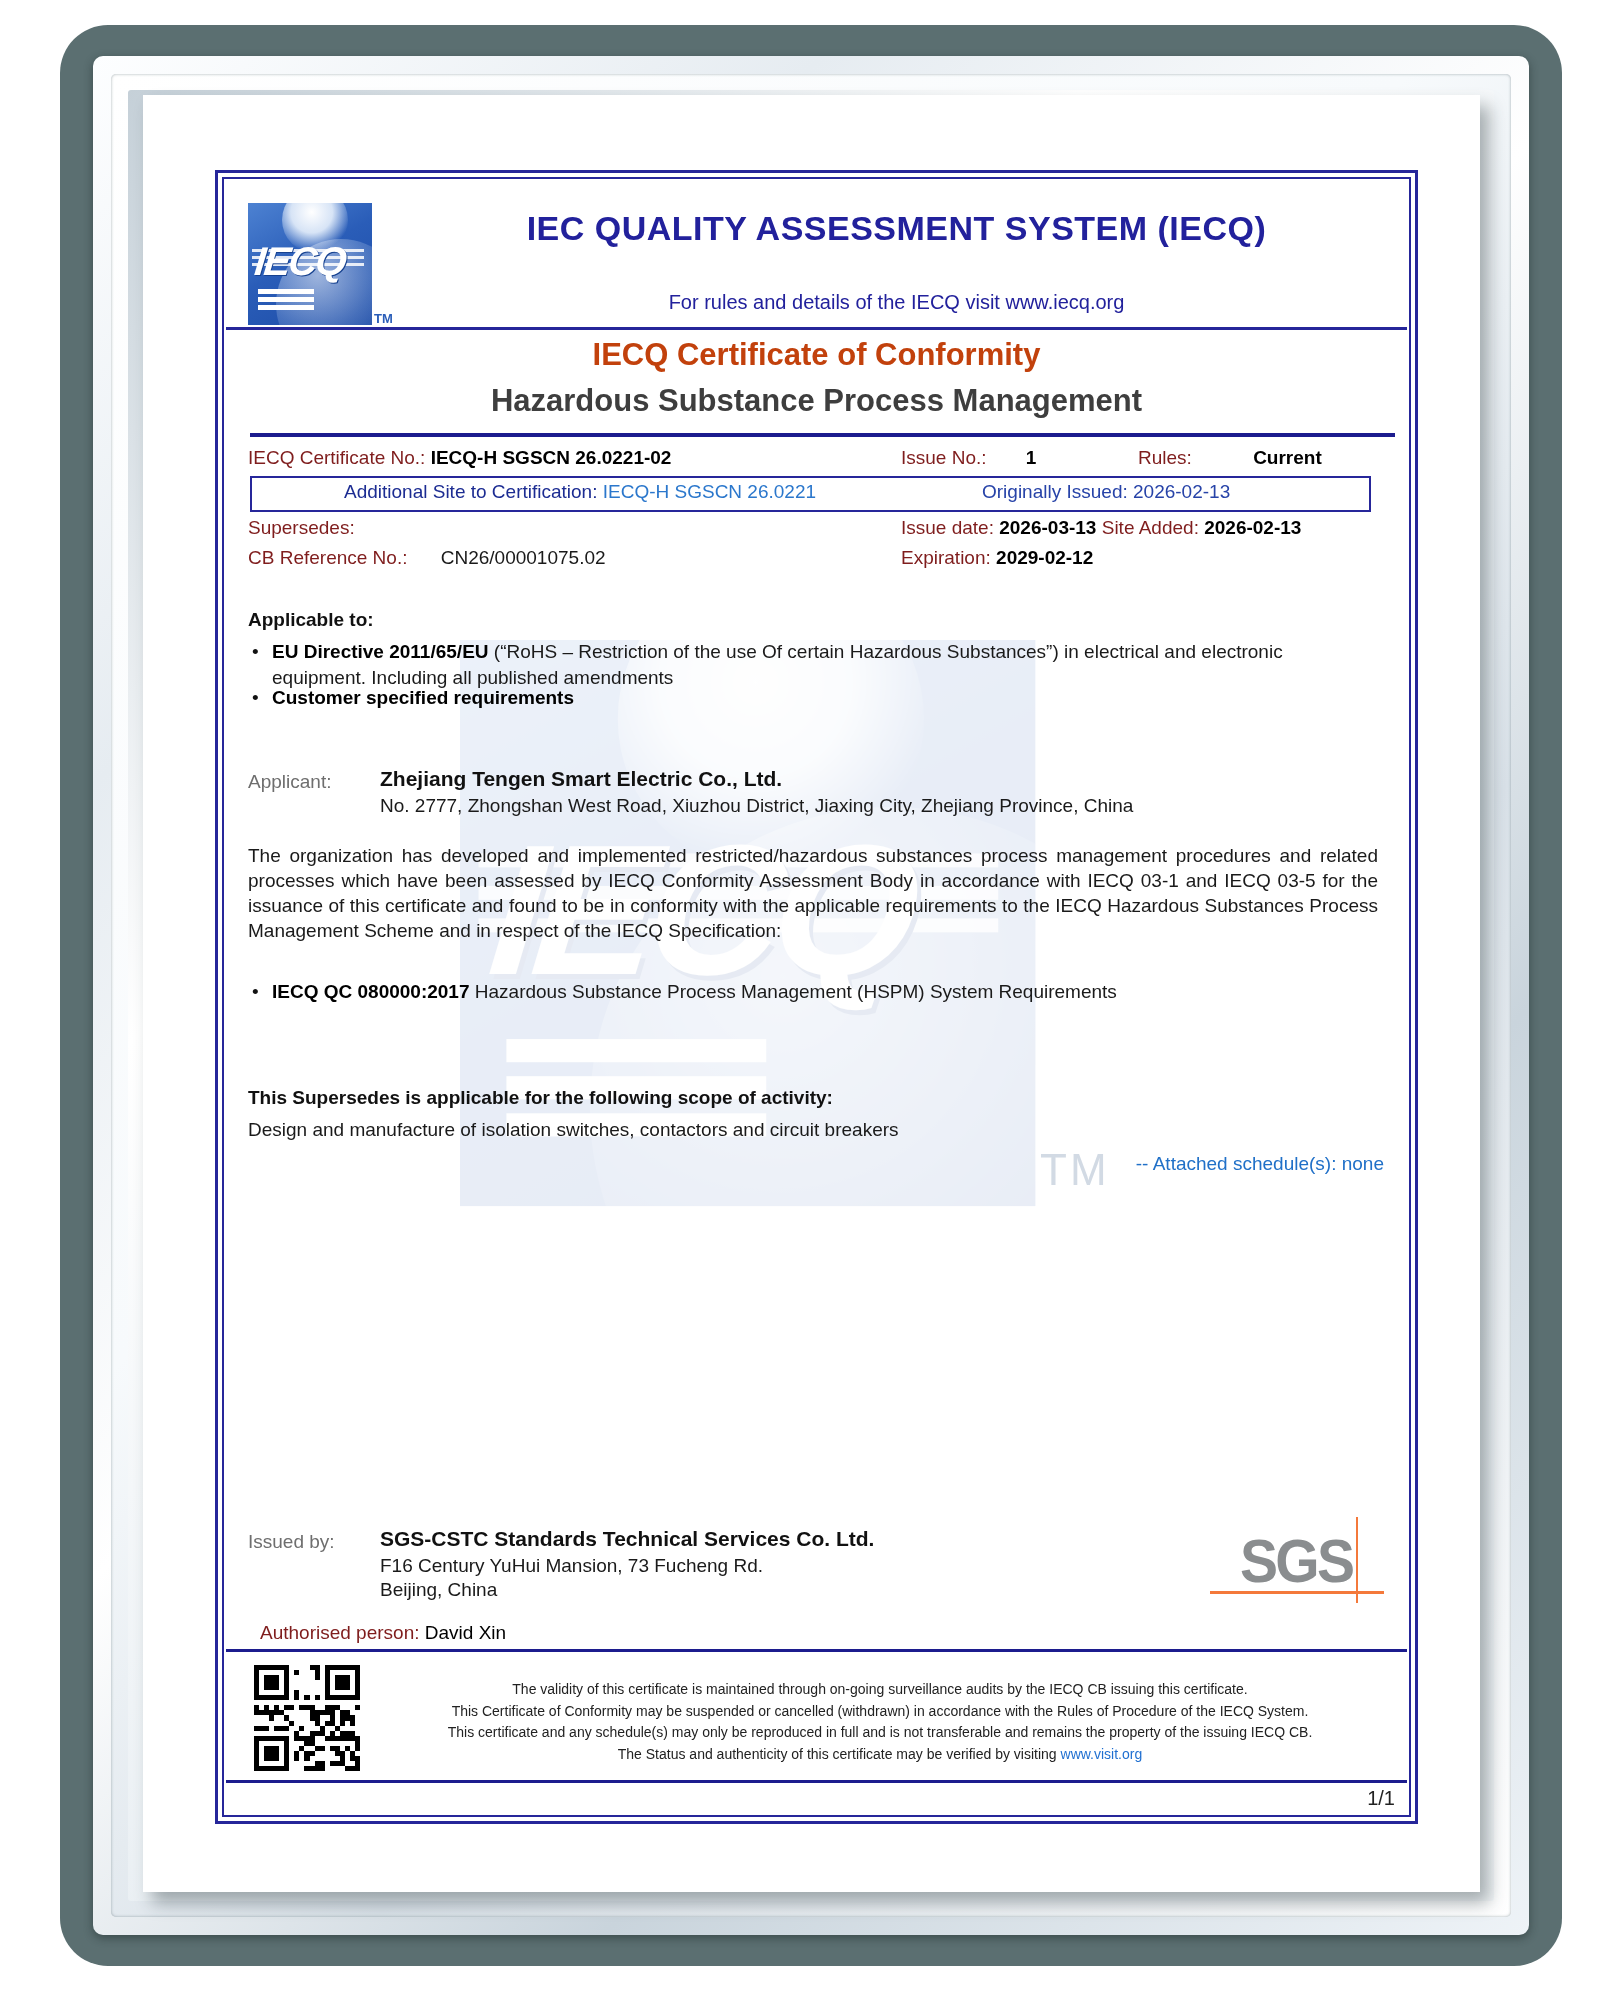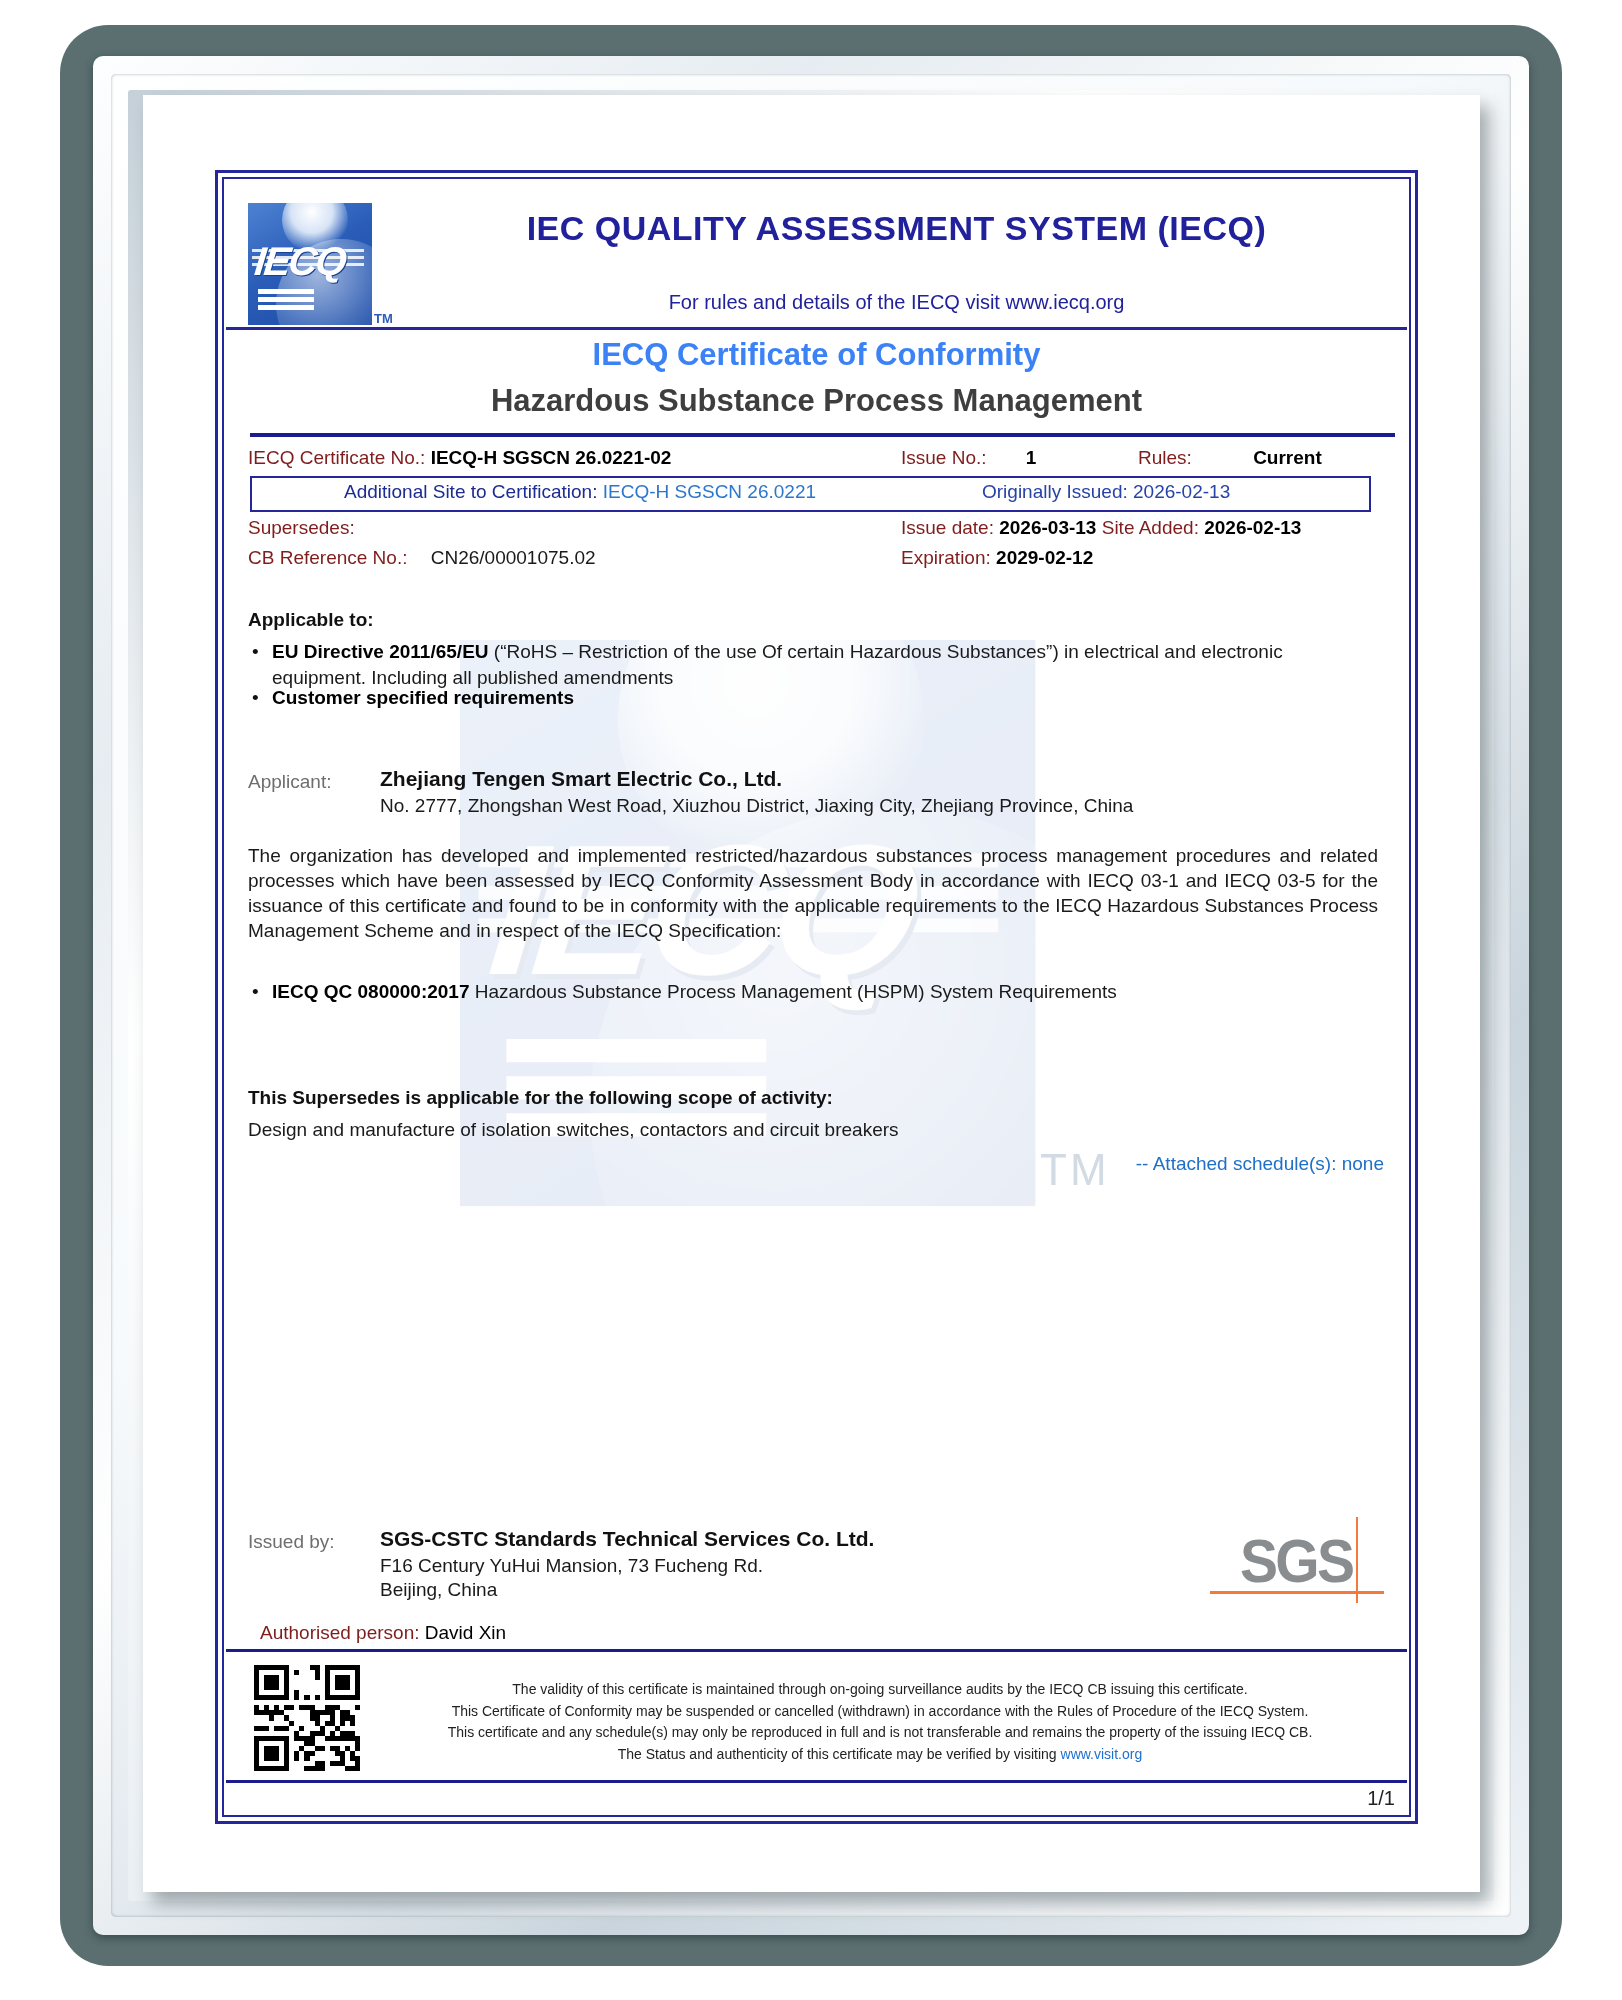--- a/index.html
+++ b/index.html
@@ -43,21 +43,21 @@
   .watermark .iecq-logo{left:0;top:0;}
   .wm-tm{left:816px;top:966px;font-size:44px;letter-spacing:3px;color:#c3cedb;opacity:.75;}
   
   .hdr-logo{left:24px;top:24px;}
   .hdr-tm{left:150px;top:132px;}
   .hdr-title{left:160px;right:0;top:30px;text-align:center;font-size:34px;font-weight:bold;
        color:#22219c;letter-spacing:.5px;}
   .hdr-sub{left:160px;right:0;top:112px;text-align:center;font-size:20px;color:#22219c;}
   .rule{background:#26269a;}
   .rule1{left:2px;right:2px;top:148px;height:3px;}
-  .doc-t1{left:0;right:0;top:158px;text-align:center;font-size:31px;font-weight:bold;color:#3b82f6;}
+  .doc-t1{left:0;right:0;top:158px;text-align:center;font-size:31px;font-weight:bold;color:#c2410c;}
   .doc-t2{left:0;right:0;top:204px;text-align:center;font-size:31px;font-weight:bold;color:#3e3e3e;}
   .rule2{left:26px;right:14px;top:254px;height:4px;background:#1c1c8e;}
   
   .t{font-size:19px;color:#1a1a1a;}
   .lab{color:#7f1d1d;}
   .bv{font-weight:bold;color:#000;}
   .row1{left:24px;right:10px;top:268px;height:26px;}
   .row1 .grp-issue{position:absolute;left:653px;}
   .row1 .grp-status{position:absolute;left:890px;}
   .addl-box{left:26px;top:297px;width:1117px;height:32px;border:2px solid #26269a;}
@@ -176,21 +176,21 @@
             <span class="rgt">
               <span class="lab">Issue date:</span>
               <span class="bv">2026-03-13</span>
               <span class="lab">Site Added:</span>
               <span class="bv">2026-02-13</span>
             </span>
           </div>
 
           <div class="row3 t">
             <span class="lab">CB Reference No.:</span>
-            <span style="margin-left:18px">CN26/00001075.02</span>
+            <span style="margin-left:28px">CN26/00001075.02</span>
             <span class="rgt">
               <span class="lab">Expiration:</span>
               <span class="bv">2029-02-12</span>
             </span>
           </div>
 
           <div class="appl-h">Applicable to:</div>
           <div class="bullet bul1"><span class="bv">EU Directive 2011/65/EU</span><span> (“RoHS – Restriction of the use Of certain Hazardous Substances”) in electrical and electronic equipment. Including all published amendments</span></div>
           <div class="bullet bul2"><span class="bv">Customer specified requirements</span></div>
 

